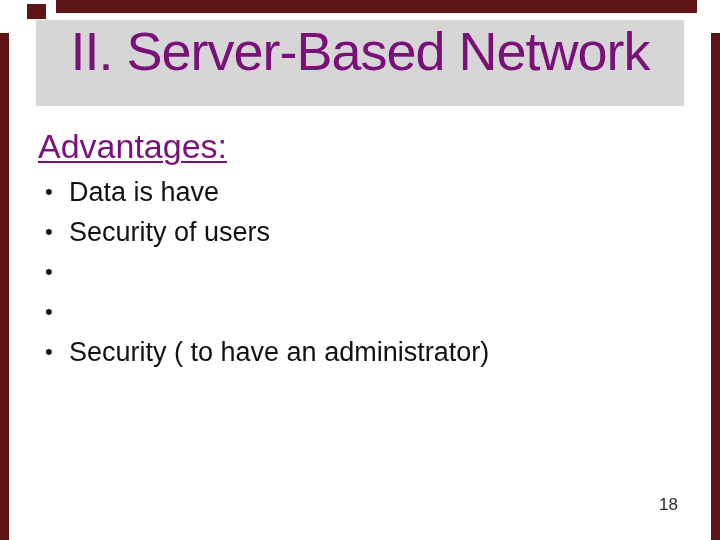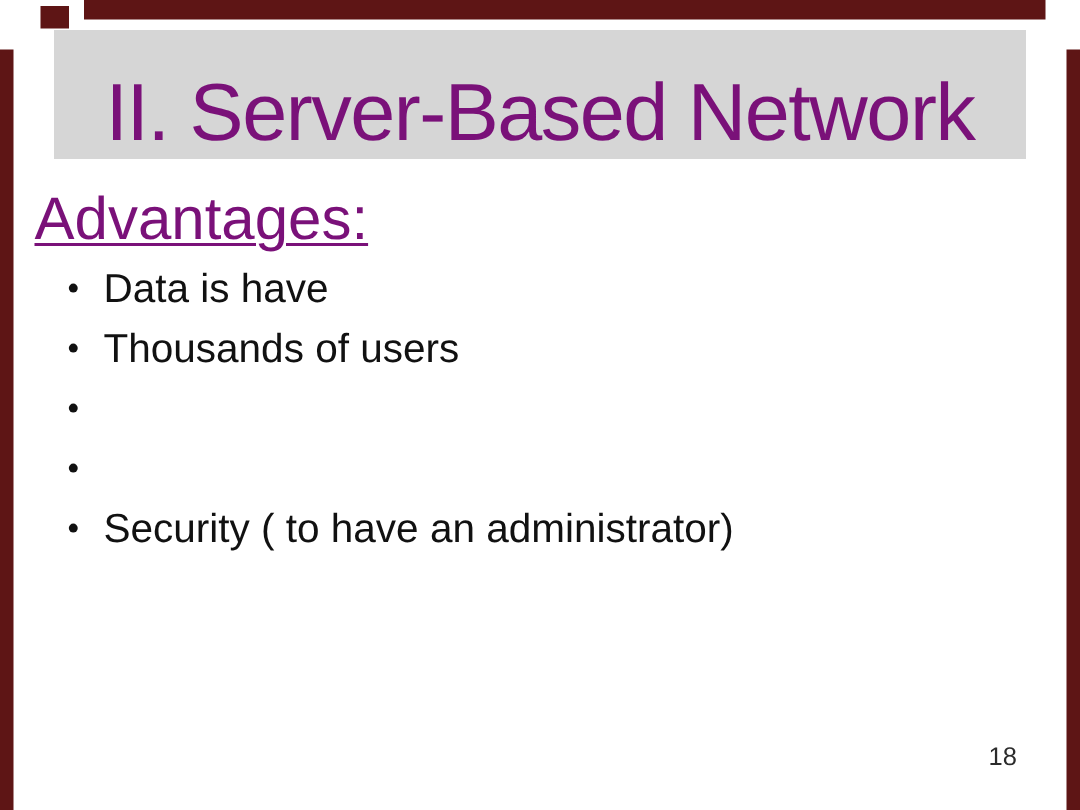--- a/index.html
+++ b/index.html
@@ -42,37 +42,37 @@
     background: var(--accent, #5e1515);
   }
 
   
   .title-box {
     position: absolute;
     left: 36px; top: 20px;
     width: 648px; height: 86px;
     background: var(--title-bg, #d6d6d6);
     display: flex;
-    align-items: flex-end;
+    align-items: flex-start;
     justify-content: center;
   }
   .title-text {
     color: var(--title-color, #7a1179);
     font-size: 54px;
     font-weight: 400;
     letter-spacing: -1px;
     white-space: nowrap;
   }
 
   
   .section-heading {
     position: absolute;
-    left: 23px; top: 128px;
+    left: 38px; top: 128px;
     color: var(--title-color, #7a1179);
-    font-size: 40px;
+    font-size: 34px;
     line-height: 36px;
     text-decoration: underline;
     text-underline-offset: 3px;
     text-decoration-thickness: 2px;
   }
 
   
   .bullet-list {
     position: absolute;
     left: 45px; top: 172px;
@@ -124,21 +124,21 @@
 
   <div class="section-heading">Advantages:</div>
 
   <ul class="bullet-list">
     <li class="bullet-item">
       <span class="bullet-glyph">•</span>
       <span>Data is have</span>
     </li>
     <li class="bullet-item">
       <span class="bullet-glyph">•</span>
-      <span>Thousands of users</span>
+      <span>Security of users</span>
     </li>
     <li class="bullet-item">
       <span class="bullet-glyph">•</span>
     </li>
     <li class="bullet-item">
       <span class="bullet-glyph">•</span>
     </li>
     <li class="bullet-item">
       <span class="bullet-glyph">•</span>
       <span>Security ( to have an administrator)</span>

